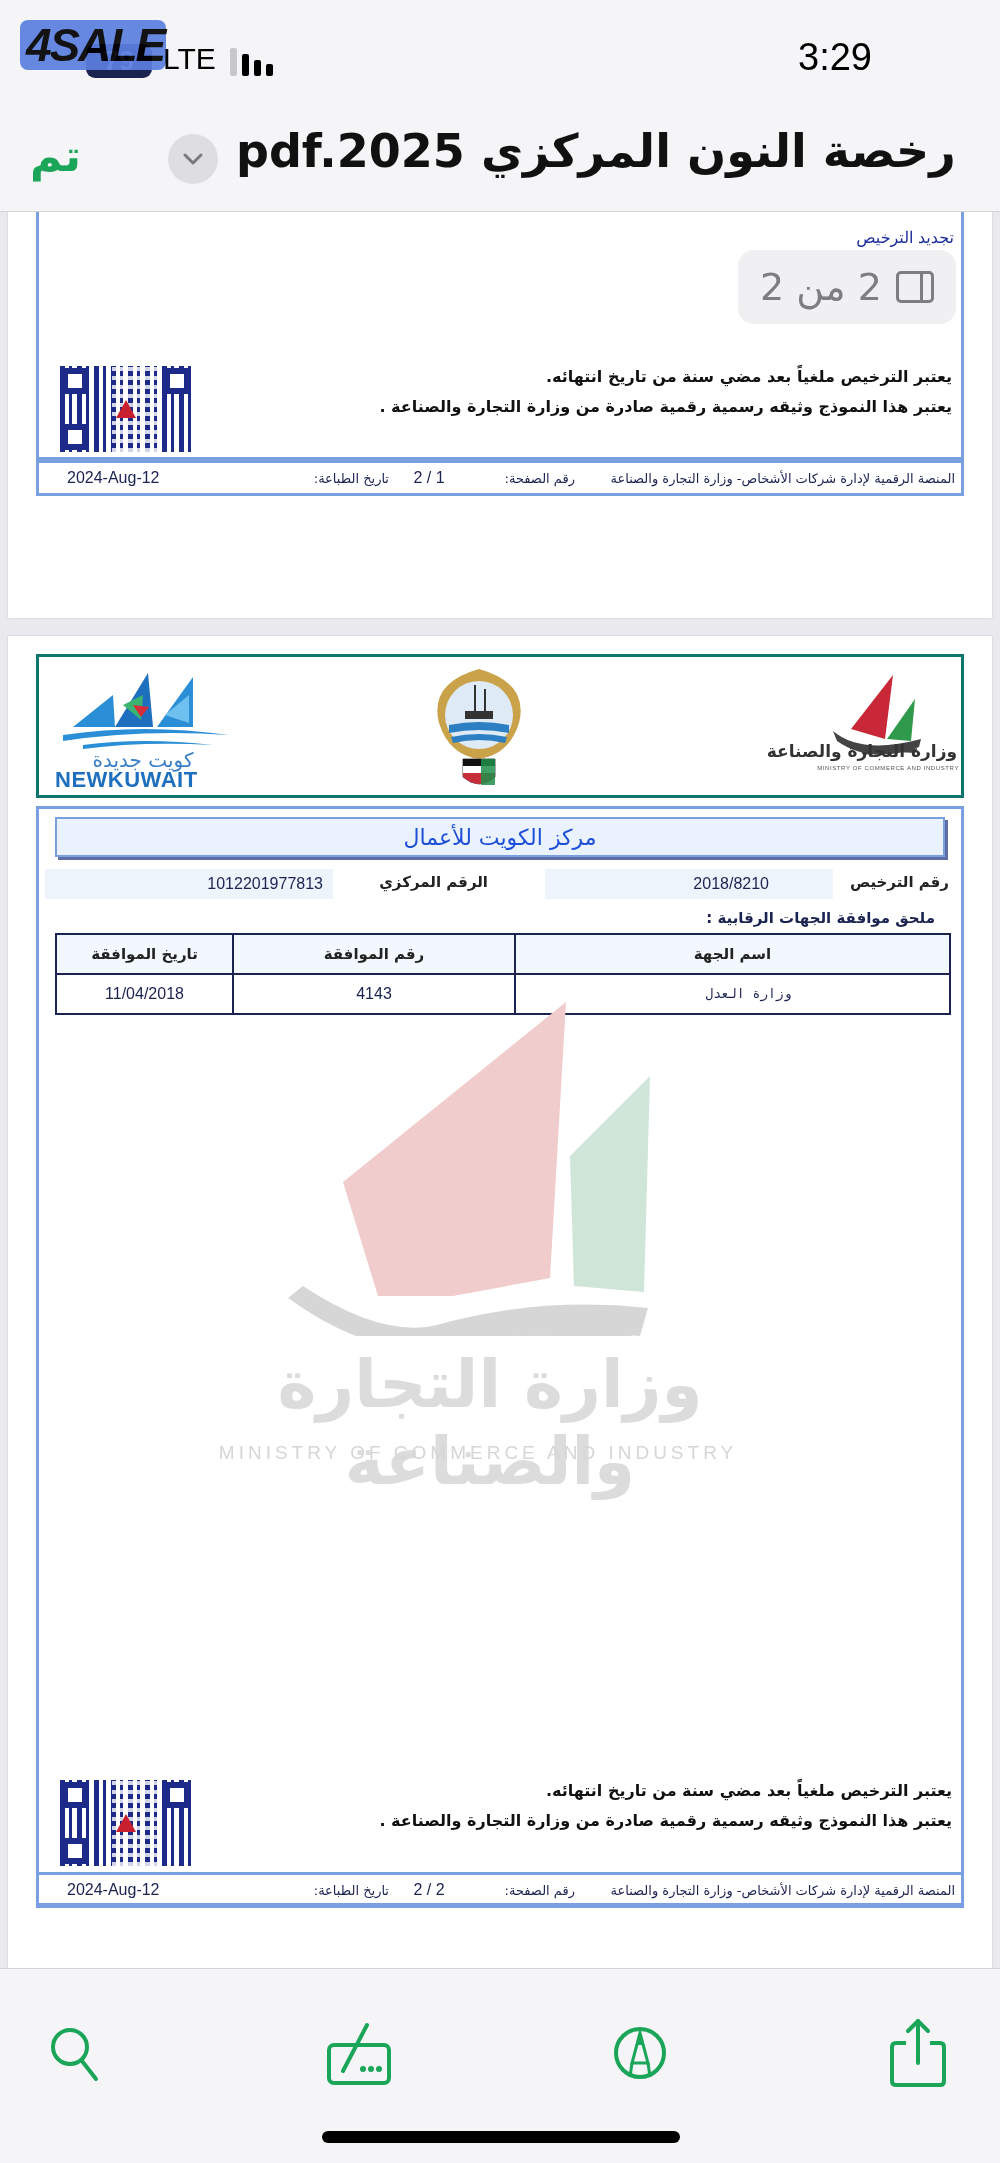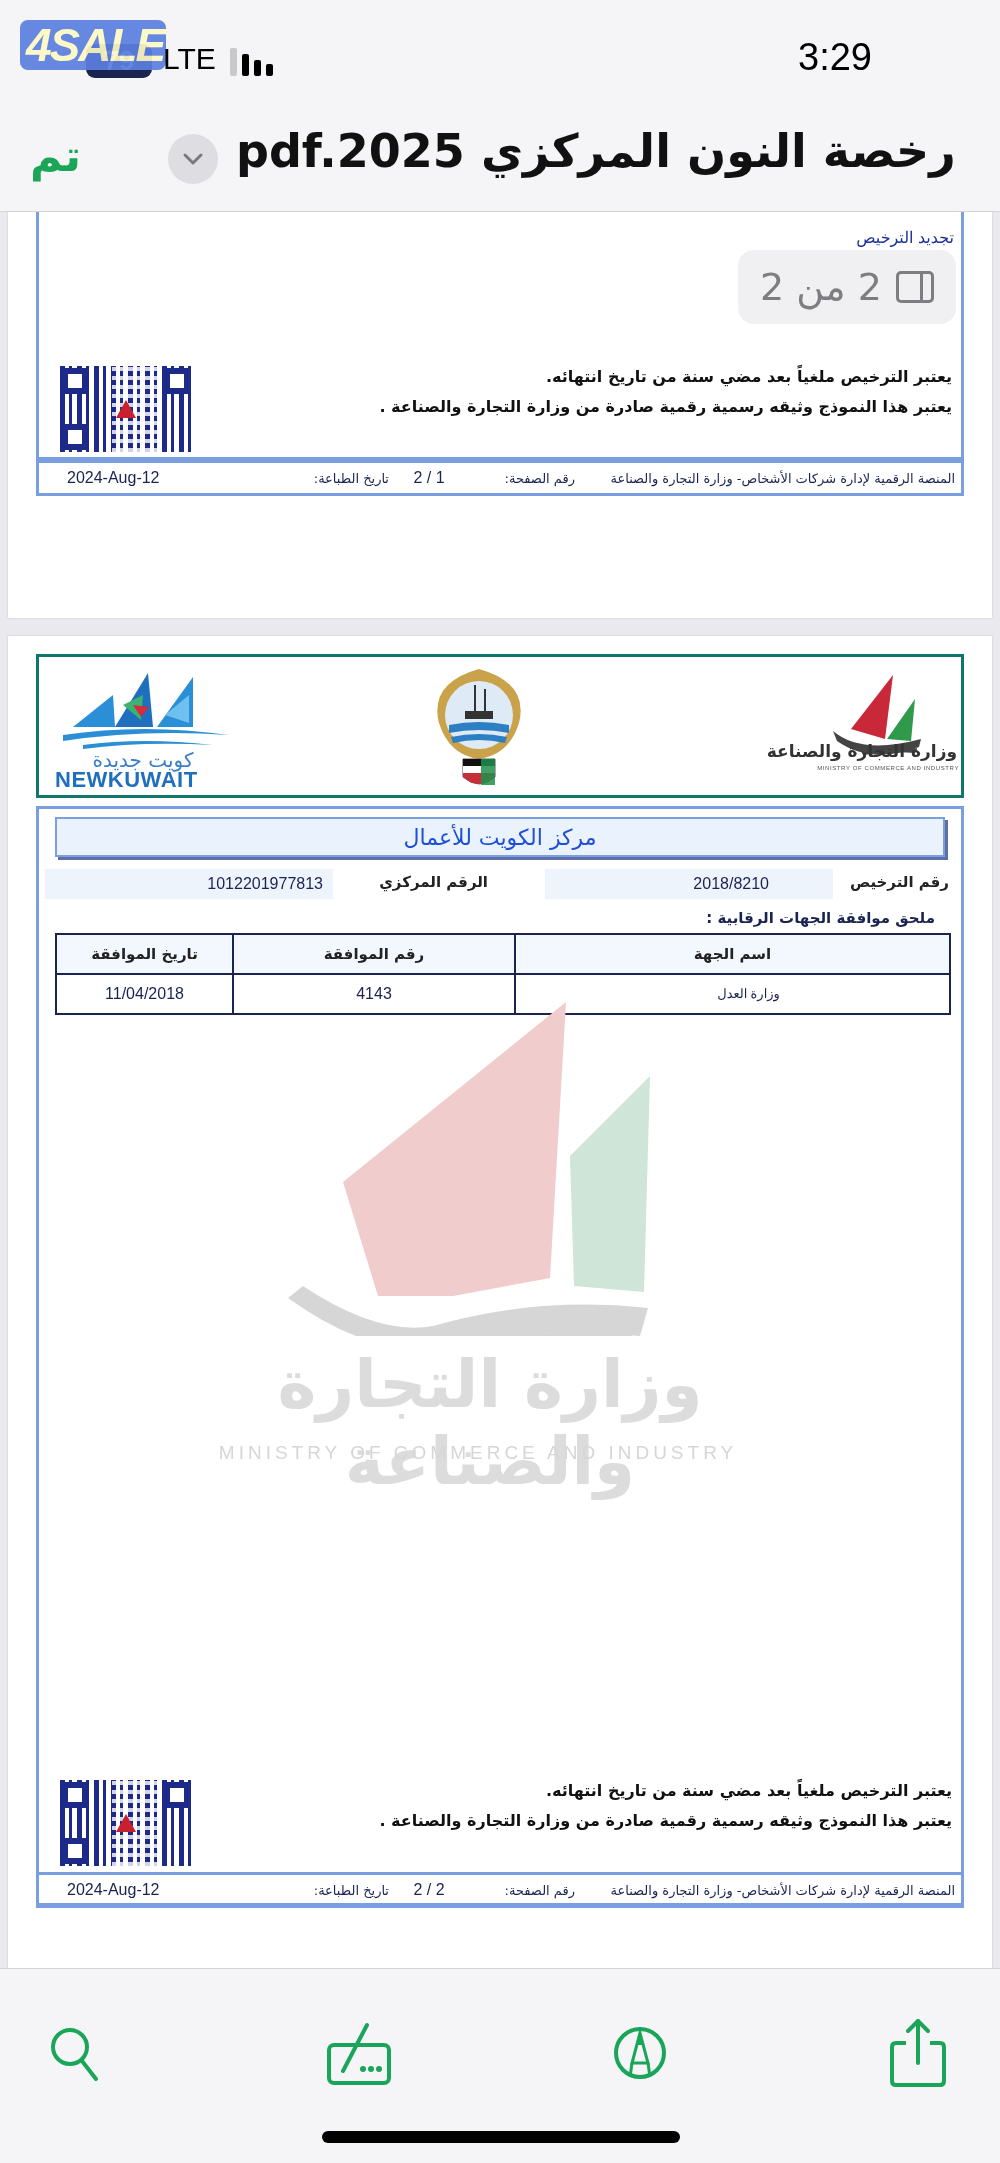--- a/index.html
+++ b/index.html
@@ -1,21 +1,21 @@
 <!DOCTYPE html>
 <html><head>
 <meta charset="utf-8">
 <style>
   * { box-sizing: border-box; margin: 0; padding: 0; }
   html, body { width: 1000px; height: 2163px; overflow: hidden; background: #e9e9ee; font-family: "Liberation Sans", sans-serif; }
   .screen { position: relative; width: 1000px; height: 2163px; background: #e9e9ee; }
 
   
   .topbar { position: absolute; left: 0; top: 0; width: 1000px; height: 212px; background: #f5f5f8; border-bottom: 1px solid #d4d4d8; z-index: 10; }
-  .watermark { position: absolute; left: 20px; top: 20px; width: 146px; height: 50px; background: #5b7fe0; border-radius: 8px; color: #fef9c3; font: italic bold 46px "Liberation Sans", sans-serif; line-height: 50px; padding-left: 6px; letter-spacing: -2px; opacity: 0.92; }
+  .watermark { position: absolute; left: 20px; top: 20px; width: 146px; height: 50px; background: #5b7fe0; border-radius: 8px; color: #000000; font: italic bold 46px "Liberation Sans", sans-serif; line-height: 50px; padding-left: 6px; letter-spacing: -2px; opacity: 0.92; }
   .battery { position: absolute; left: 86px; top: 44px; width: 66px; height: 34px; background: #1b2450; border-radius: 9px; color: #cfd6ff; font: bold 28px "Liberation Sans", sans-serif; line-height: 34px; text-align: center; }
   .lte { position: absolute; left: 163px; top: 42px; font: 30px "Liberation Sans", sans-serif; color: #000; }
   .signal { position: absolute; left: 230px; top: 46px; display: flex; align-items: flex-end; gap: 5px; height: 30px; }
   .signal span { display: block; width: 7px; background: #000; border-radius: 2px; }
   .time { position: absolute; right: 128px; top: 36px; font: 38px "Liberation Sans", sans-serif; color: #000; }
 
   .done-btn { position: absolute; left: 30px; top: 130px; font: bold 44px "DejaVu Sans", sans-serif; color: #1aa558; direction: rtl; }
   .chev-btn { position: absolute; left: 168px; top: 134px; width: 50px; height: 50px; border-radius: 25px; background: #dedee2; display: flex; align-items: center; justify-content: center; }
   .doc-title { position: absolute; left: 236px; top: 124px; font: bold 46px "DejaVu Sans", sans-serif; color: #111; white-space: nowrap; }
 
@@ -63,21 +63,21 @@
   .content-frame { position: absolute; left: 28px; right: 28px; top: 170px; height: 1100px; border: 3px solid #7a9fe0; }
   .center-title { position: absolute; left: 16px; right: 16px; top: 8px; height: 40px; background: #eaf3fd; border: 2px solid #7a9fe0; box-shadow: 3px 3px 0 #5e6ea6; display: flex; align-items: center; justify-content: center; font: 22px "DejaVu Sans", sans-serif; color: #1d4ed8; }
   .field-row { position: absolute; left: 8px; right: 8px; top: 60px; height: 30px; direction: rtl; }
   .fr-label { position: absolute; font: bold 15px "DejaVu Sans", sans-serif; color: #222; top: 4px; }
   .fr-box { position: absolute; top: 0; height: 30px; background: #eef4fc; font: 16px "Liberation Sans", sans-serif; color: #1b2350; line-height: 30px; }
 
   .annex-title { position: absolute; right: 26px; top: 100px; font: bold 15px "DejaVu Sans", sans-serif; color: #1b2350; direction: rtl; }
   table.approvals { position: absolute; left: 16px; width: 896px; top: 124px; border-collapse: collapse; direction: rtl; }
   table.approvals th, table.approvals td { border: 2px solid #1b2350; height: 40px; text-align: center; font-size: 16px; color: #1b2350; }
   table.approvals th { background: #f3f8fe; font-family: "DejaVu Sans", sans-serif; font-weight: bold; font-size: 15px; color: #222; }
-  table.approvals td.agency { font-family: Liberation Serif, serif; font-size: 13px; padding-left: 32px; }
+  table.approvals td.agency { font-family: Liberation Mono, monospace; font-size: 13px; padding-left: 32px; }
 
   .bg-watermark { position: absolute; left: 170px; top: 820px; width: 600px; height: 500px; pointer-events: none; }
   .wm-ar { position: absolute; left: 22px; top: 350px; width: 580px; text-align: center; font: bold 66px "DejaVu Sans", sans-serif; color: #dcdcdc; direction: rtl; }
   .wm-en { position: absolute; left: 0; top: 446px; width: 600px; text-align: center; font: 19px "Liberation Sans", sans-serif; color: #d6d6d6; letter-spacing: 4px; }
 
   
   .toolbar { position: absolute; left: 0; top: 1968px; width: 1000px; height: 195px; background: #f5f5f8; border-top: 1px solid #d4d4d8; }
   .tb-btn { position: absolute; top: 52px; width: 60px; height: 64px; display: flex; align-items: center; justify-content: center; }
   .home-indicator { position: absolute; left: 322px; bottom: 20px; width: 358px; height: 12px; background: #000; border-radius: 6px; }
 </style>

